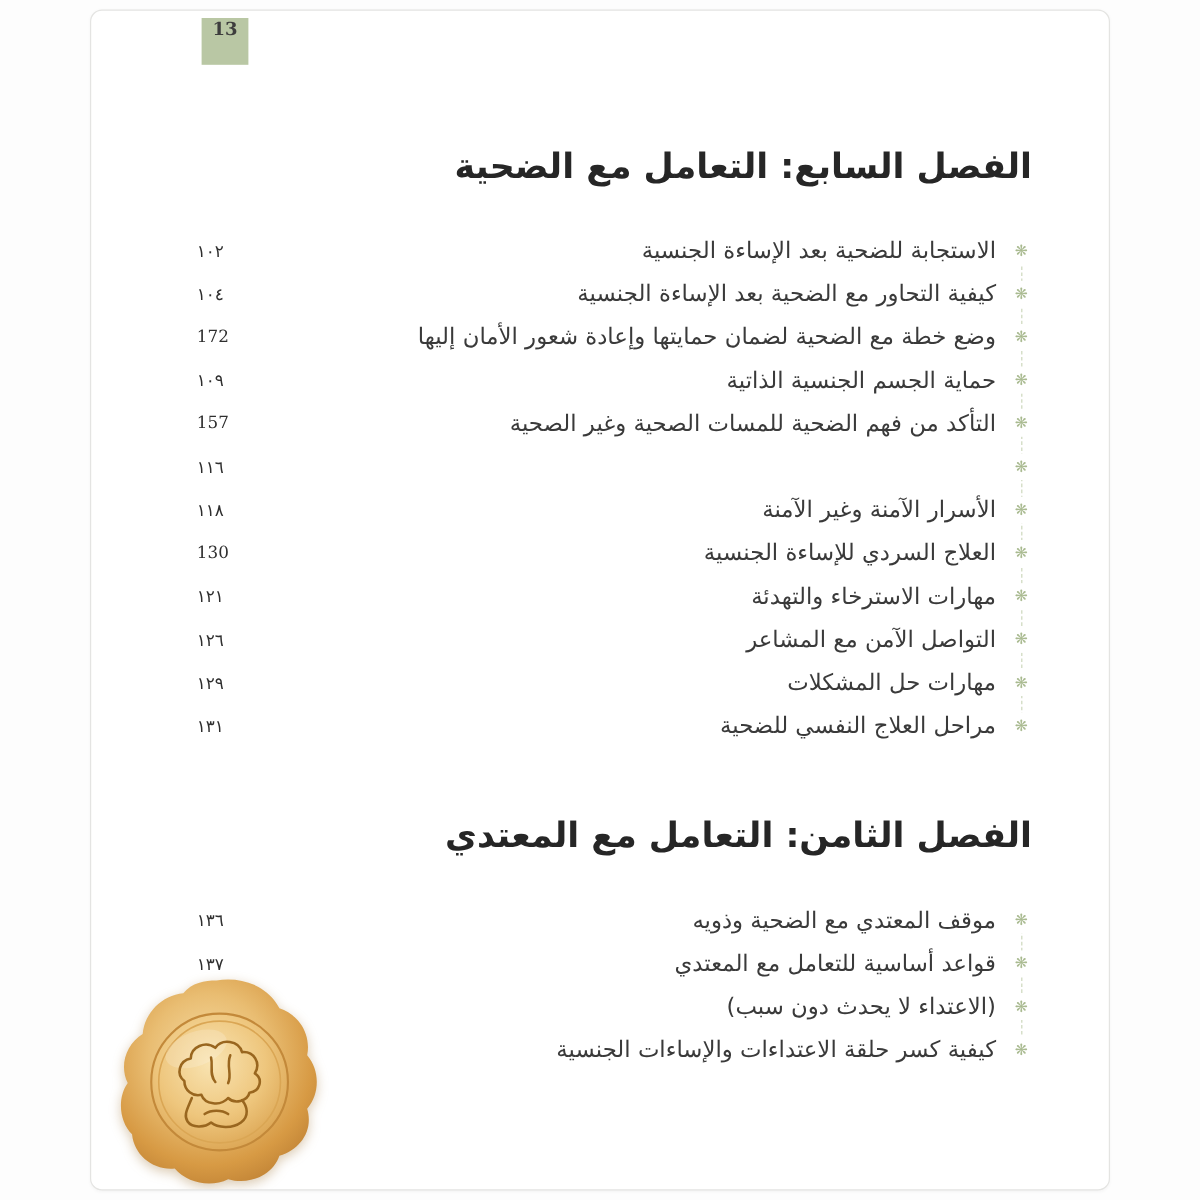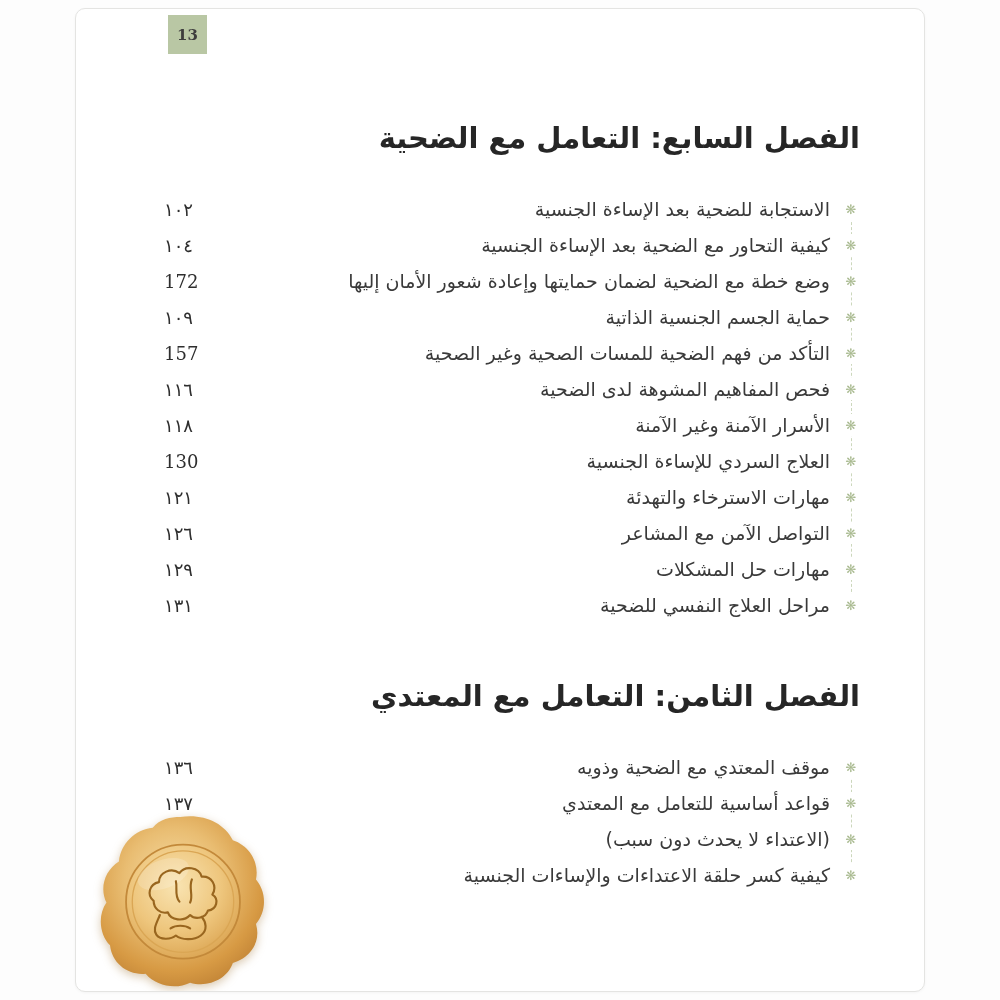--- a/index.html
+++ b/index.html
@@ -18,21 +18,21 @@
     border: 1px solid #e4e4e2;
     border-radius: 10px;
     box-shadow: 0 1px 3px rgba(0,0,0,0.04);
     overflow: hidden;
   }
   .page-badge {
     position: absolute;
     left: 92px; top: 6px;
     width: 39px; height: 39px;
     background: #b9c7a4;
-    display: flex; align-items: center; justify-content: center;
+    display: flex; justify-content: center;
     color: #3d3d3d;
     font-family: "DejaVu Serif", serif;
     font-weight: bold;
     font-size: 15px;
   }
   .content {
     position: absolute;
     right: 64px; top: 112px;
     width: 698px;
     direction: rtl;
@@ -71,21 +71,21 @@
     flex: 0 0 auto;
   }
   .toc-title {
     font-size: 19px;
     color: #3a3a3a;
     white-space: nowrap;
   }
   .toc-page {
     margin-inline-start: auto;
     font-family: "DejaVu Serif", serif;
-    font-size: 18px;
+    font-size: 14px;
     color: #2e2e2e;
     padding-inline-end: 2px;
   }
   .wax-seal {
     position: absolute;
     left: 18px; top: 800px;
     width: 178px; height: 180px;
     z-index: 5;
     filter: drop-shadow(0 3px 5px rgba(150,100,30,0.35));
   }
@@ -124,21 +124,20 @@
               <span class="toc-title">حماية الجسم الجنسية الذاتية</span>
               <span class="toc-page">١٠٩</span>
             </div>
             <div class="toc-row">
               <span class="bullet">❋</span>
               <span class="toc-title">التأكد من فهم الضحية للمسات الصحية وغير الصحية</span>
               <span class="toc-page">157</span>
             </div>
             <div class="toc-row">
               <span class="bullet">❋</span>
-              <span class="toc-title">فحص المفاهيم المشوهة لدى الضحية</span>
               <span class="toc-page">١١٦</span>
             </div>
             <div class="toc-row">
               <span class="bullet">❋</span>
               <span class="toc-title">الأسرار الآمنة وغير الآمنة</span>
               <span class="toc-page">١١٨</span>
             </div>
             <div class="toc-row">
               <span class="bullet">❋</span>
               <span class="toc-title">العلاج السردي للإساءة الجنسية</span>

